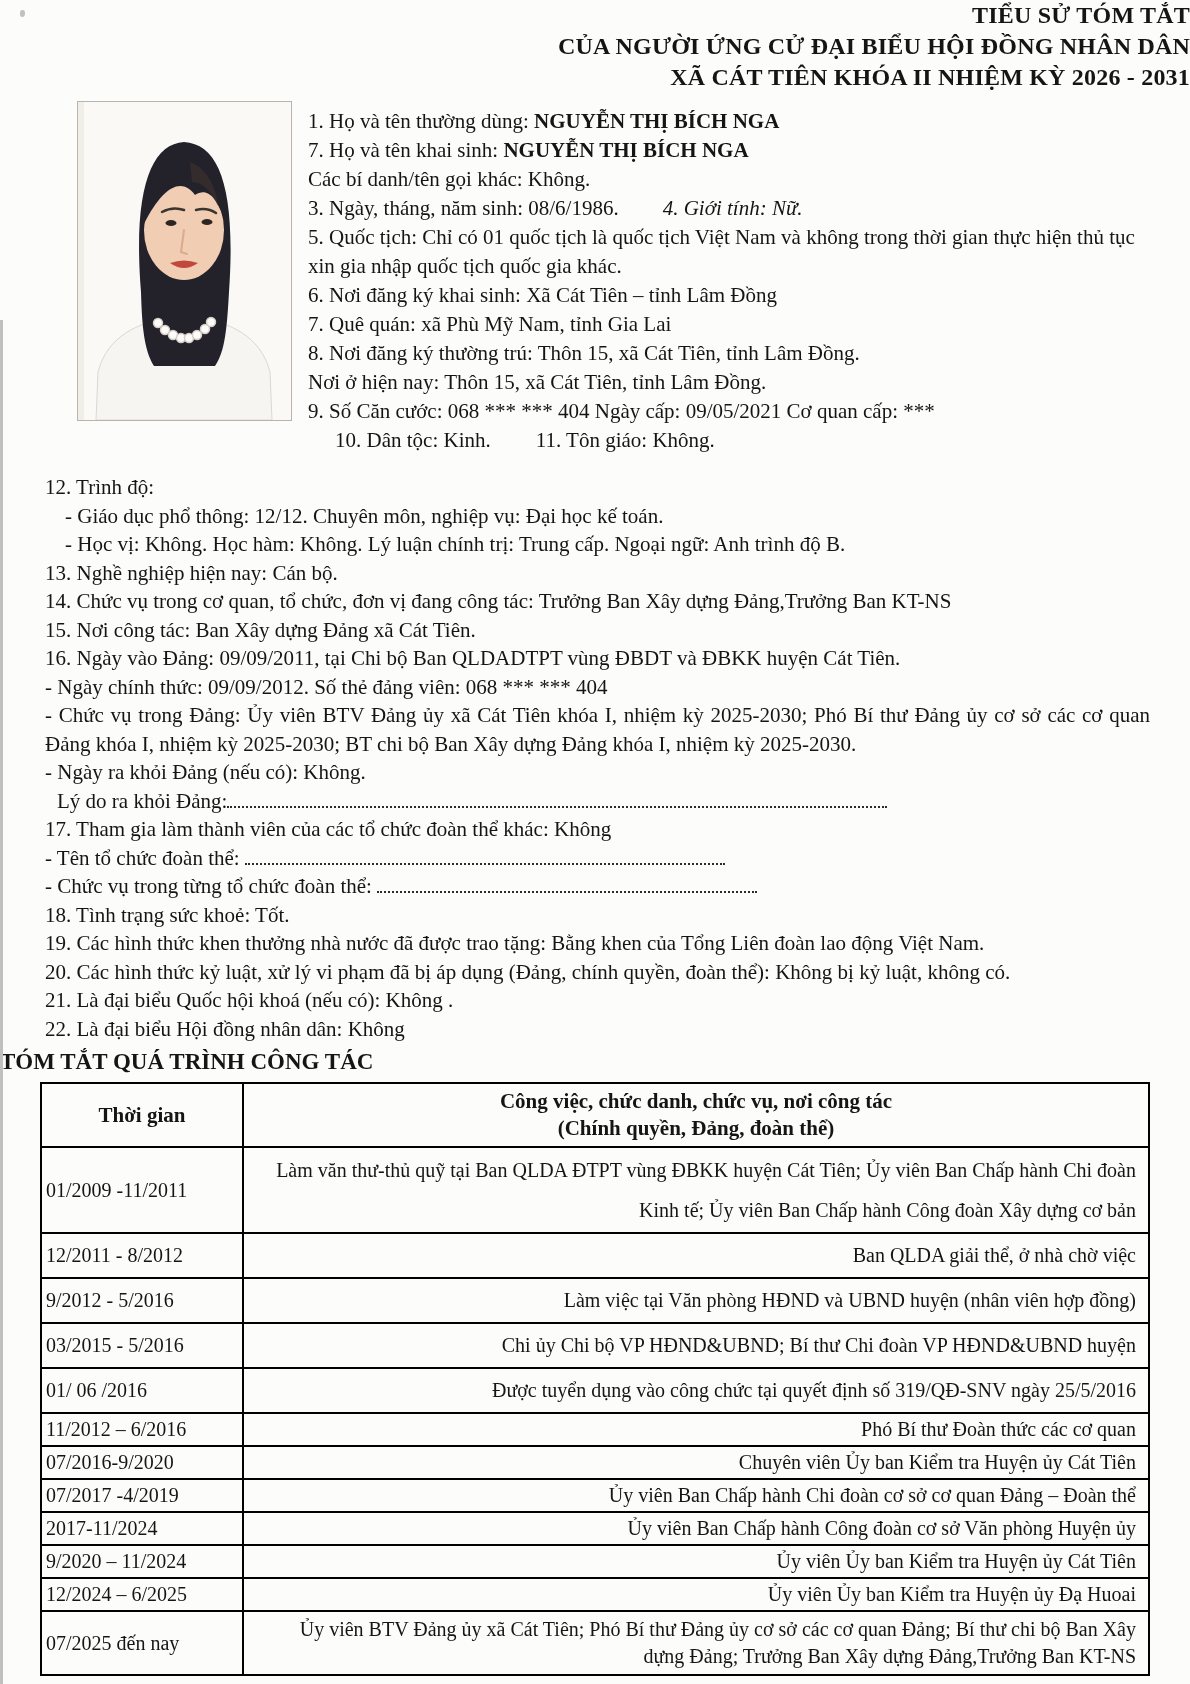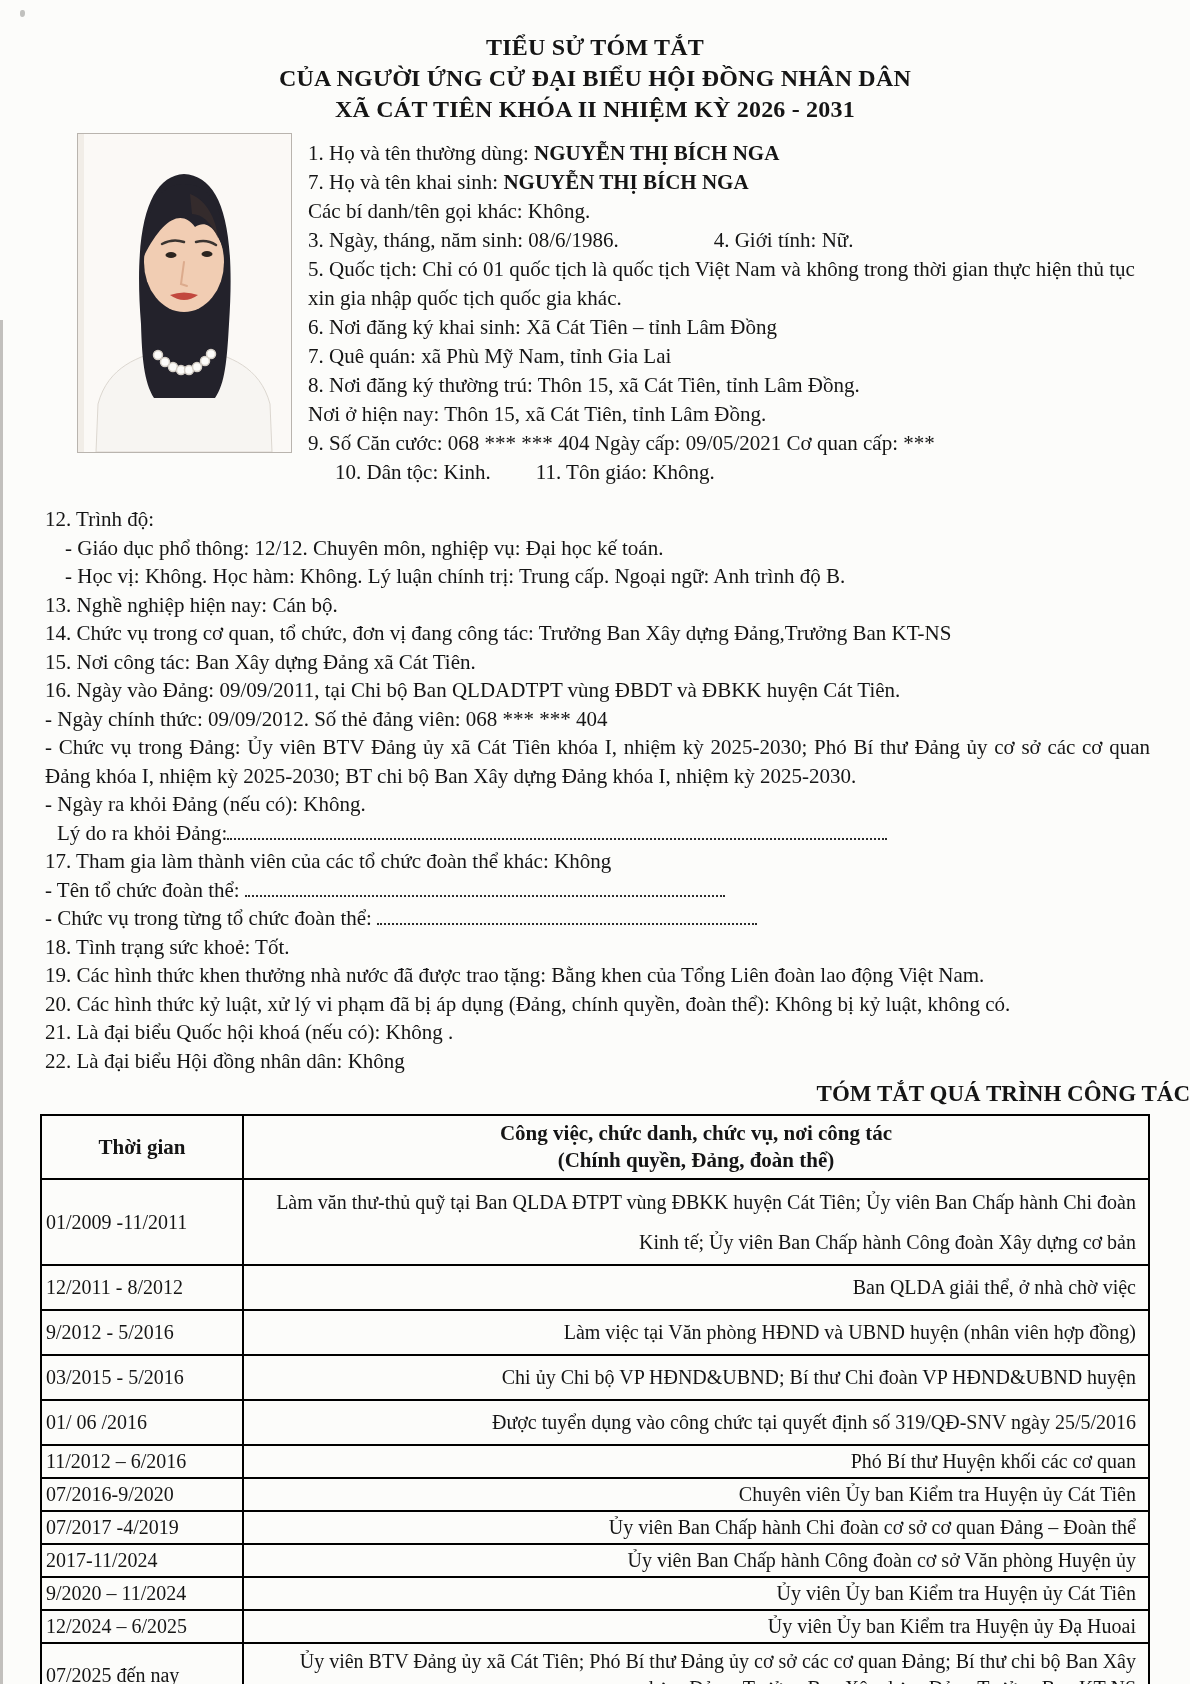--- a/index.html
+++ b/index.html
@@ -8,44 +8,44 @@
     width:1190px;height:1684px;
     background:#fcfcfa;
     font-family:"Liberation Serif","DejaVu Serif",serif;
     color:#151515;
     font-size:21px;
     overflow:hidden;
   }
   .scan-edge{position:absolute;left:0;top:320px;width:3px;height:1364px;background:#c2c0bd;}
   .speck{position:absolute;width:5px;height:7px;background:#9a9a96;border-radius:50% 40% 60% 50%;opacity:.6;}
 
-  .doc-header{padding-top:32px;text-align:center;font-weight:700;font-size:24px;line-height:31px;letter-spacing:.2px;}
+  .doc-header{text-align:right;font-weight:700;font-size:24px;line-height:31px;letter-spacing:.2px;}
 
   .top-section{position:relative;margin-top:6px;min-height:370px;}
   .photo{position:absolute;left:77px;top:2px;width:213px;height:318px;margin:0;border:1px solid #b9b4ae;background:#fbf9f6;overflow:hidden;}
   .photo svg{display:block;}
 
   .right-col{margin-left:308px;margin-right:40px;line-height:29px;padding-top:8px;}
   .body-lines{margin:4px 40px 0 45px;line-height:28.5px;font-family:Liberation Serif, serif;}
 
   .line{min-height:1em;}
   .bold{font-weight:700;}
-  .g1{margin-left:95px;}
+  .g1{margin-left:44px;font-style:italic;}
   .g2{margin-left:45px;}
   .ind-10{padding-left:27px;}
   .ind{padding-left:20px;}
   .ind-sm{padding-left:12px;}
   .just{text-align:justify;}
 
   .dotfill{display:inline-block;height:15px;border-bottom:2.5px dotted #2b2b2b;vertical-align:baseline;}
   .da{width:660px;}
   .db{width:480px;}
   .dc{width:380px;}
 
-  .career-title{text-align:right;font-weight:700;font-size:23px;margin:6px 0 7px;}
+  .career-title{text-align:left;font-weight:700;font-size:23px;margin:6px 0 7px;}
   table.career{width:1110px;margin:0 auto;border-collapse:collapse;font-size:20px;table-layout:fixed;}
   .career th,.career td{border:2px solid #000;vertical-align:middle;}
   .career th{font-size:21px;line-height:27px;padding:4px 6px;text-align:center;font-weight:700;}
   .career th.col-time{width:188px;}
   .career td{line-height:25px;}
   .career td.time{width:188px;padding:4px;}
   .career td.desc{padding:4px 12px;text-align:right;}
   .career tbody tr:nth-child(1) td.desc{line-height:40px;padding-top:2px;padding-bottom:2px;}
   .career tbody tr:nth-child(n+2):nth-child(-n+5) td{padding-top:9px;padding-bottom:9px;}
   .career tbody tr:nth-child(n+6) td{padding-top:3px;padding-bottom:3px;}
@@ -169,21 +169,21 @@
         <tr>
           <td class="time">03/2015 - 5/2016</td>
           <td class="desc">Chi ủy Chi bộ VP HĐND&amp;UBND; Bí thư Chi đoàn VP HĐND&amp;UBND huyện</td>
         </tr>
         <tr>
           <td class="time">01/ 06 /2016</td>
           <td class="desc">Được tuyển dụng vào công chức  tại quyết định số 319/QĐ-SNV ngày 25/5/2016</td>
         </tr>
         <tr>
           <td class="time">11/2012 – 6/2016</td>
-          <td class="desc">Phó Bí thư Huyện khối các cơ quan</td>
+          <td class="desc">Phó Bí thư Đoàn thức các cơ quan</td>
         </tr>
         <tr>
           <td class="time">07/2016-9/2020</td>
           <td class="desc">Chuyên viên Ủy ban Kiểm tra Huyện ủy Cát Tiên</td>
         </tr>
         <tr>
           <td class="time">07/2017 -4/2019</td>
           <td class="desc">Ủy viên Ban Chấp hành Chi đoàn cơ sở cơ quan Đảng – Đoàn thể</td>
         </tr>
         <tr>

